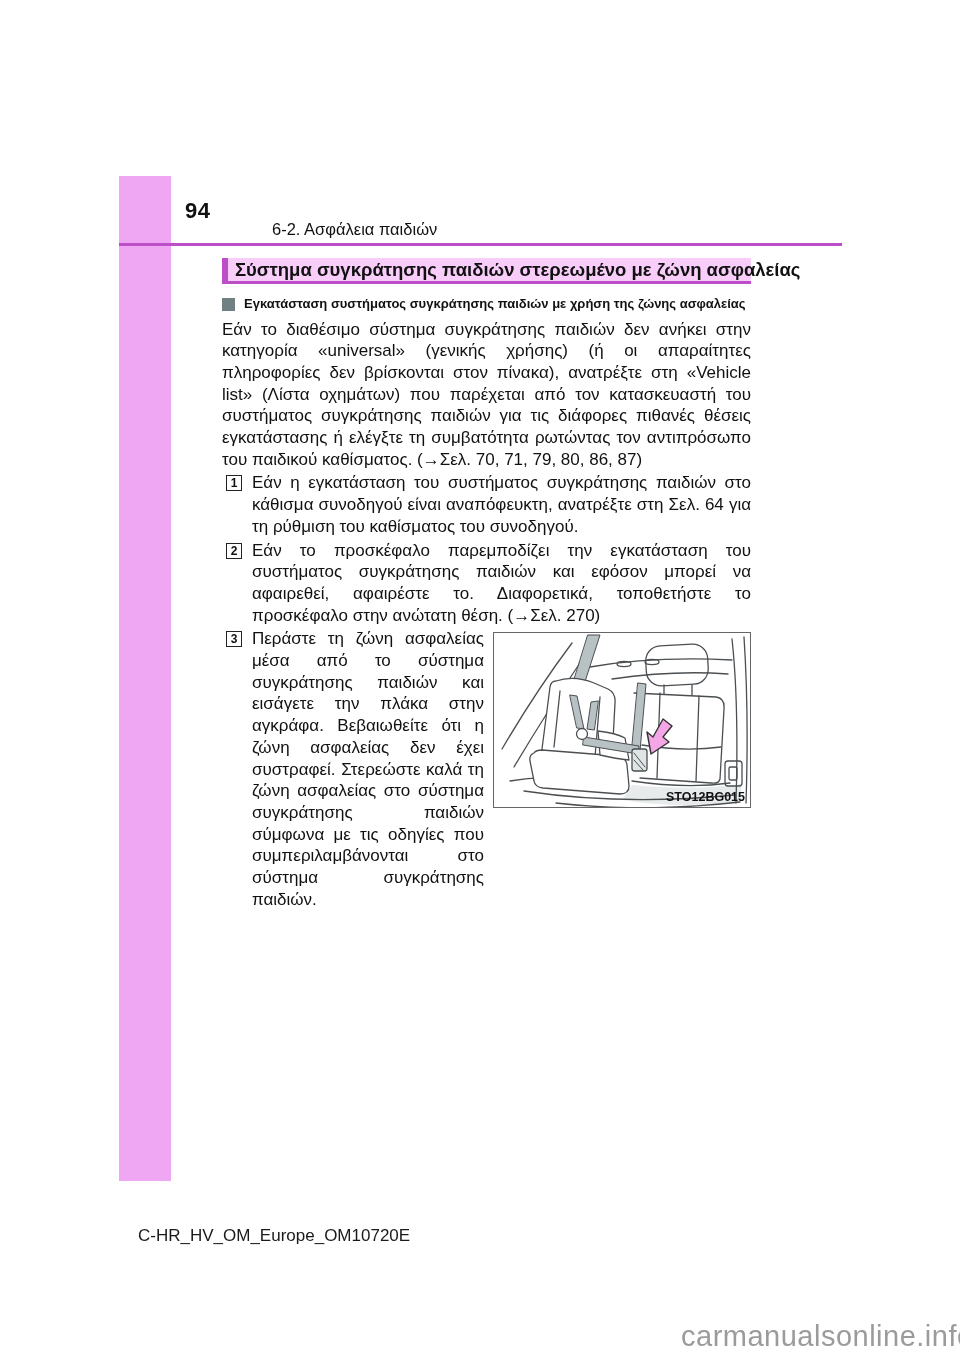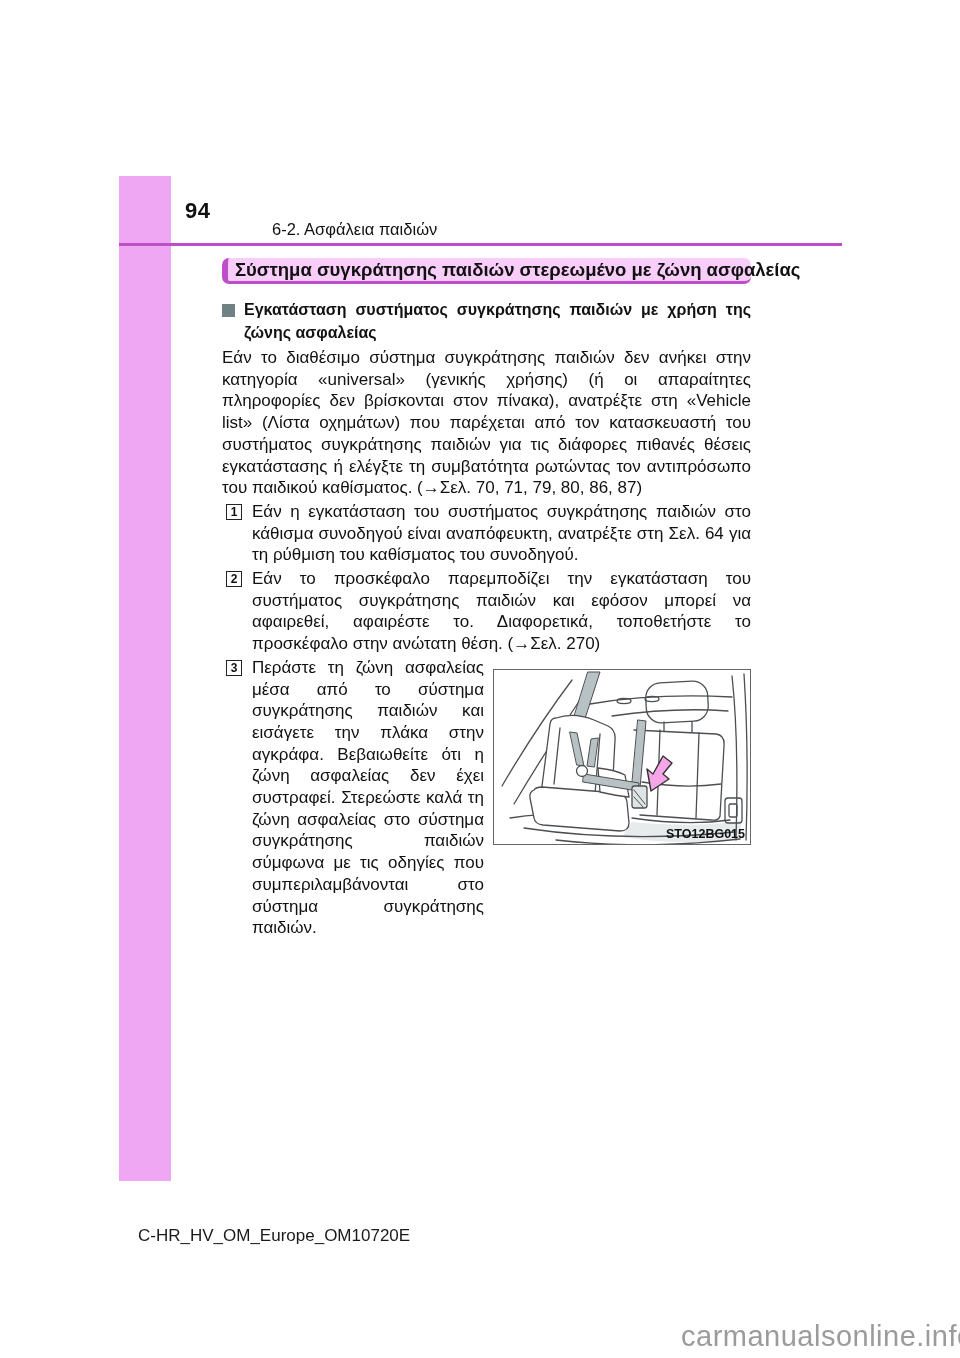--- a/index.html
+++ b/index.html
@@ -7,39 +7,39 @@
     width:960px;height:1358px;position:relative;background:#ffffff;
     font-family:"Liberation Sans", sans-serif;color:#111;overflow:hidden;
   }
   .sidebar-bar{position:absolute;left:119px;top:176px;width:52px;height:1005px;background:#efa7f3;}
   .header-rule{position:absolute;left:119px;top:243px;width:723px;height:3px;background:#bc4fc8;}
   .page-number{position:absolute;left:185px;top:198px;font-size:22px;font-weight:bold;letter-spacing:.5px;}
   .section-label{position:absolute;left:272px;top:220px;font-size:16.5px;}
   .content{position:absolute;left:222px;top:258px;width:529px;}
   .title-bar{
     background:#f9cdf9;border-left:6px solid #bc4fc8;border-bottom:3px solid #bc4fc8;
-    padding:1px 0 1px 7px;font-weight:bold;font-size:18.5px;line-height:21px;white-space:nowrap;border-radius:7px;
+    padding:1px 0 1px 7px;font-weight:bold;font-size:18.5px;line-height:21px;white-space:nowrap;
   }
-  .section-heading{display:flex;margin-top:15px;font-weight:bold;font-size:16px;line-height:22.5px;}
+  .section-heading{display:flex;margin-top:9px;font-weight:bold;font-size:13px;line-height:22.5px;}
   .square-bullet{width:13px;height:13px;background:#708183;margin:5px 9px 0 0;flex:none;}
   .section-heading .ht{flex:1;text-align:justify;text-align-last:left;}
   .lead{margin-top:3px;}
   .lead p{margin:0;font-size:17px;line-height:21.7px;text-align:justify;text-align-last:left;}
   .step{display:flex;margin-top:2px;}
   .step-num{
     box-sizing:border-box;width:16px;height:16px;border:1.5px solid #222;background:#fff;
     font-size:12px;font-weight:bold;display:flex;align-items:center;justify-content:center;
     margin:3px 10px 0 4px;flex:none;
   }
   .step-text{flex:1;font-size:17px;line-height:21.7px;text-align:justify;text-align-last:left;}
   .step3-row{display:flex;margin-top:2px;align-items:flex-start;}
   .step3-left{width:262px;display:flex;flex:none;}
   .figure-box{
     box-sizing:border-box;width:258px;height:176px;border:1px solid #666;background:#fff;
-    margin-left:auto;margin-top:12px;position:relative;
+    margin-left:auto;margin-top:4px;position:relative;
   }
   .figure-box svg{display:block;}
   .figure-code{position:absolute;right:5px;bottom:3px;font-size:12.5px;font-weight:bold;color:#111;}
   .doc-footer{position:absolute;left:138px;top:1226px;font-size:17px;color:#1a1a1a;}
   .watermark{position:absolute;left:681px;top:1320px;font-size:29px;color:#9b9b9b;letter-spacing:.5px;}
 </style>
 </head>
 <body>
 
 <div class="sidebar-bar"></div>

